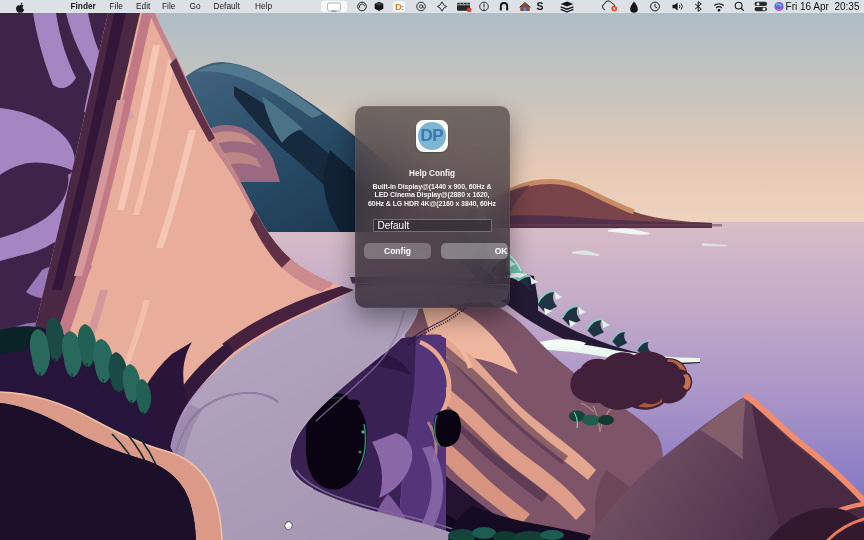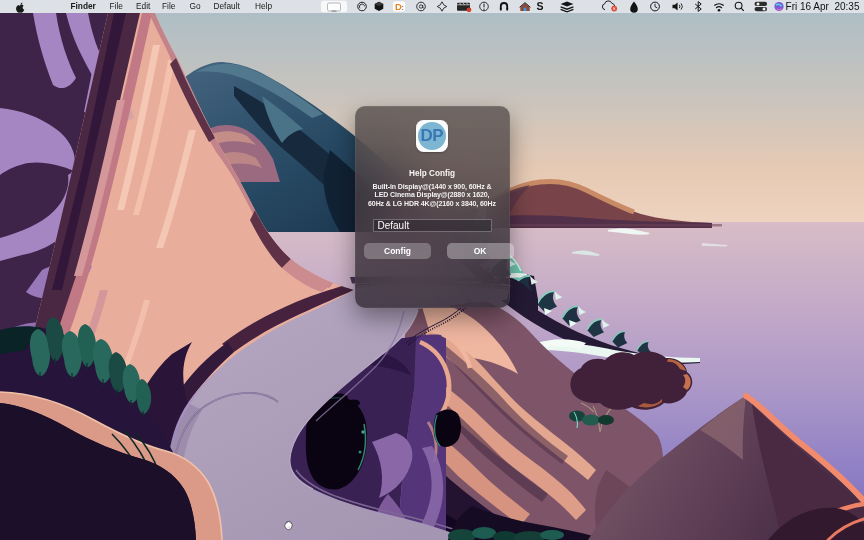--- a/index.html
+++ b/index.html
@@ -25,21 +25,21 @@
     text-align:center;line-height:28.5px;font-size:17px;font-weight:bold;color:#3b76b5;letter-spacing:-0.5px;}
   #dtitle{position:absolute;left:0;top:63px;width:155px;text-align:center;font-size:8.2px;font-weight:bold;color:#f7f5f4;}
   #dbody{position:absolute;left:0;top:76.5px;width:155px;text-align:center;font-size:7px;font-weight:bold;
     line-height:8.8px;color:#f3f1f0;letter-spacing:-0.1px;}
   #dinput{position:absolute;left:18px;top:113px;width:119px;height:13px;border-radius:1px;
     background:rgba(28,24,32,0.4);border:0.5px solid rgba(165,158,165,0.55);box-sizing:border-box;
     font-size:10px;color:#fbfafa;line-height:12px;padding-left:4px;}
   .dbtn{position:absolute;top:137px;width:67px;height:16px;border-radius:5px;text-align:center;
     line-height:16.5px;font-size:8.5px;font-weight:bold;color:#ffffff;}
   #btncancel{left:9.5px;background:rgba(255,255,255,0.25);}
-  #btnok{left:92px;background:rgba(255,255,255,0.33);}
+  #btnok{left:86px;background:rgba(255,255,255,0.33);text-align:right;}
   #cursor{position:absolute;left:283px;top:519px;z-index:8;}
 </style>
 </head>
 <body>
 <div id="stage">
   <svg id="wall" viewBox="0 0 864 540" preserveAspectRatio="none">
     <defs>
       <linearGradient id="sky" x1="0" y1="0" x2="0" y2="1">
         <stop offset="0" stop-color="#aabdc7"></stop>
         <stop offset="0.42" stop-color="#c9c4bd"></stop>

